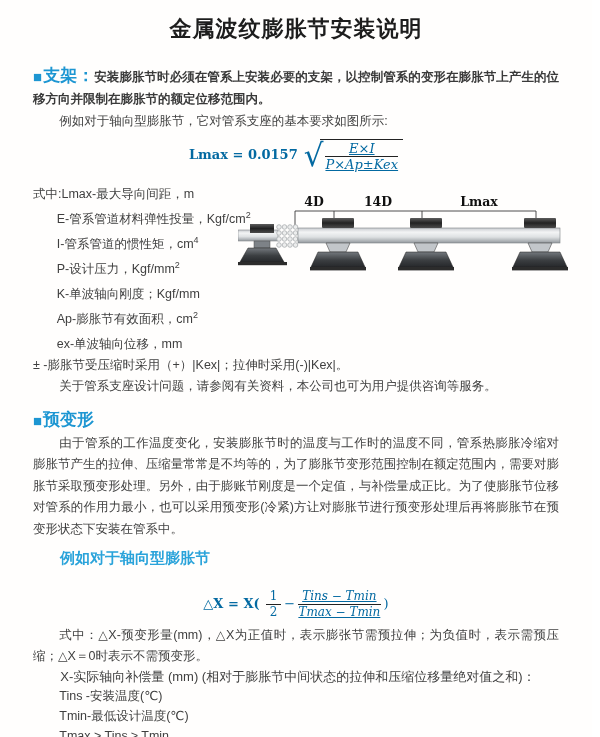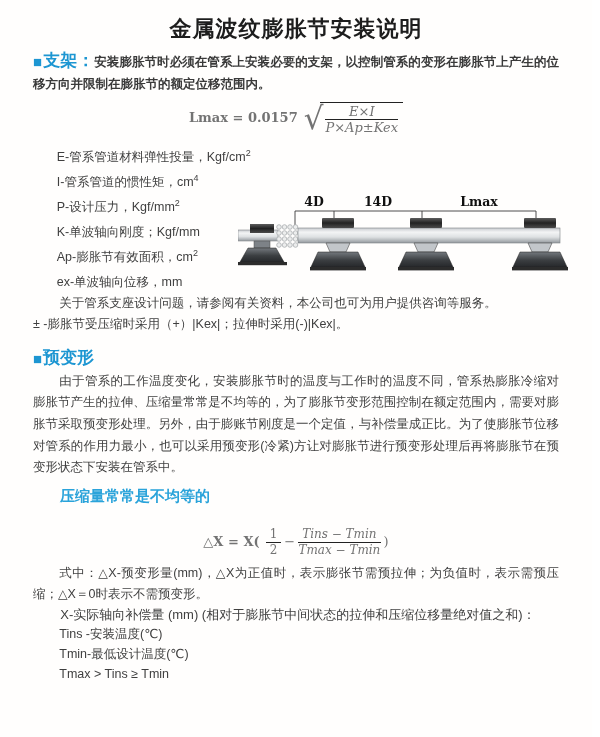--- a/index.html
+++ b/index.html
@@ -17,35 +17,35 @@
     margin:0;
     text-align:center;
     font-size:22px;
     font-weight:bold;
     color:#1d1d1d;
     letter-spacing:1px;
     line-height:30px;
   }
   .sq{ color:#1d96d2; font-size:15px; vertical-align:-1px; margin-right:1px;}
   .sec-title{ font-size:17px; color:#1d96d2; font-weight:bold; }
-  .p-support{ margin:6px 0 0 0; font-size:12.5px; line-height:22px; text-align:justify; }
+  .p-support{ margin:21px 0 0 0; font-size:12.5px; line-height:22px; text-align:justify; }
   .p-support .lead{ font-weight:bold; color:#3a3a3a; }
   .p-example{ margin:0; font-size:12.5px; line-height:22px; text-indent:2.1em; }
 
   
-  .formula{ text-align:center; font-family:"DejaVu Serif","Liberation Serif",serif; color:#737373; }
+  .formula{ text-align:center; font-family:"DejaVu Serif","Liberation Serif",serif; color:#0369a1; }
   .f1{ margin:7px 0 2px 0; font-size:13px; }
   .f1 .lhs{ font-weight:bold; margin-right:6px; }
   .sqrt{ display:inline-flex; align-items:flex-start; vertical-align:middle; }
   .rad{ font-size:31px; line-height:30px; font-weight:400; margin-right:-3px; transform:translateY(1px); }
   .radbox{ border-top:1.4px solid #222; padding:2px 5px 0 5px; display:inline-block; }
   .frac{ display:inline-flex; flex-direction:column; text-align:center; vertical-align:middle; }
   .frac .num{ border-bottom:1px solid #222; padding:0 4px 1px 4px; line-height:13px; }
   .frac .den{ padding-top:1px; line-height:13px; }
-  .it{ font-style:italic; }
+  .it{ font-style:italic;text-decoration:underline; }
   .f2{ margin:22px 0 6px 0; font-size:13px; }
   .f2 .lhs{ font-weight:bold; margin-right:3px; }
   .f2 .frac{ font-size:12px; margin:0 3px; }
 
   
   .defs{ margin-top:9px; width:330px; }
   .def-line{ font-size:12.5px; line-height:20.8px; white-space:nowrap; }
   .def-line.ind{ padding-left:1.9em; }
   sup{ font-size:9px; }
   .line-plain{ font-size:12.5px; line-height:21.5px; }
@@ -67,48 +67,50 @@
 </style>
 </head>
 <body>
 
 <div class="page">
 
   <h1 class="title">金属波纹膨胀节安装说明</h1>
 
   <p class="p-support"><span class="sq">■</span><span class="sec-title">支架：</span><span class="lead">安装膨胀节时必须在管系上安装必要的支架，以控制管系的变形在膨胀节上产生的位移方向并限制在膨胀节的额定位移范围内。</span></p>
 
+  <p class="p-example">例如对于轴向型膨胀节，它对管系支座的基本要求如图所示:</p>
 
   <div class="formula f1">
     <span class="lhs">Lmax = 0.0157</span><span class="sqrt">
         <span class="rad">√</span>
         <span class="radbox"><span class="frac">
             <span class="num it">E×I</span>
             <span class="den it">P×Ap±Kex</span>
           </span></span>
       </span>
   </div>
 
   <div class="defs">
+    <div class="def-line"><span>式中:Lmax-最大导向间距，m</span><sup></sup></div>
     <div class="def-line ind"><span>E-管系管道材料弹性投量，Kgf/cm</span><sup>2</sup></div>
     <div class="def-line ind"><span>I-管系管道的惯性矩，cm</span><sup>4</sup></div>
     <div class="def-line ind"><span>P-设计压力，Kgf/mm</span><sup>2</sup></div>
     <div class="def-line ind"><span>K-单波轴向刚度；Kgf/mm</span><sup></sup></div>
     <div class="def-line ind"><span>Ap-膨胀节有效面积，cm</span><sup>2</sup></div>
     <div class="def-line ind"><span>ex-单波轴向位移，mm</span><sup></sup></div>
   </div>
 
+  <div class="line-plain">± -膨胀节受压缩时采用（+）|Kex|；拉伸时采用(-)|Kex|。</div>
   <div class="line-plain line-indent">关于管系支座设计问题，请参阅有关资料，本公司也可为用户提供咨询等服务。</div>
-  <div class="line-plain">± -膨胀节受压缩时采用（+）|Kex|；拉伸时采用(-)|Kex|。</div>
 
   <div class="h-block"><span class="sq">■</span><span class="sec-title">预变形</span></div>
 
   <p class="p-body">由于管系的工作温度变化，安装膨胀节时的温度与工作时的温度不同，管系热膨胀冷缩对膨胀节产生的拉伸、压缩量常常是不均等的，为了膨胀节变形范围控制在额定范围内，需要对膨胀节采取预变形处理。另外，由于膨账节刚度是一个定值，与补偿量成正比。为了使膨胀节位移对管系的作用力最小，也可以采用预变形(冷紧)方让对膨胀节进行预变形处理后再将膨胀节在预变形状态下安装在管系中。</p>
 
-  <h3 class="subhead axial">压缩量常常是不均等的</h3>
+  <h3 class="subhead axial">例如对于轴向型膨胀节</h3>
 
   <div class="formula f2">
     <span class="lhs">△X = X(</span><span class="frac">
         <span class="num">1</span>
         <span class="den">2</span>
       </span><span>−</span><span class="frac">
         <span class="num it">Tins − Tmin</span>
         <span class="den it">Tmax − Tmin</span>
       </span><span>)</span>
   </div>

